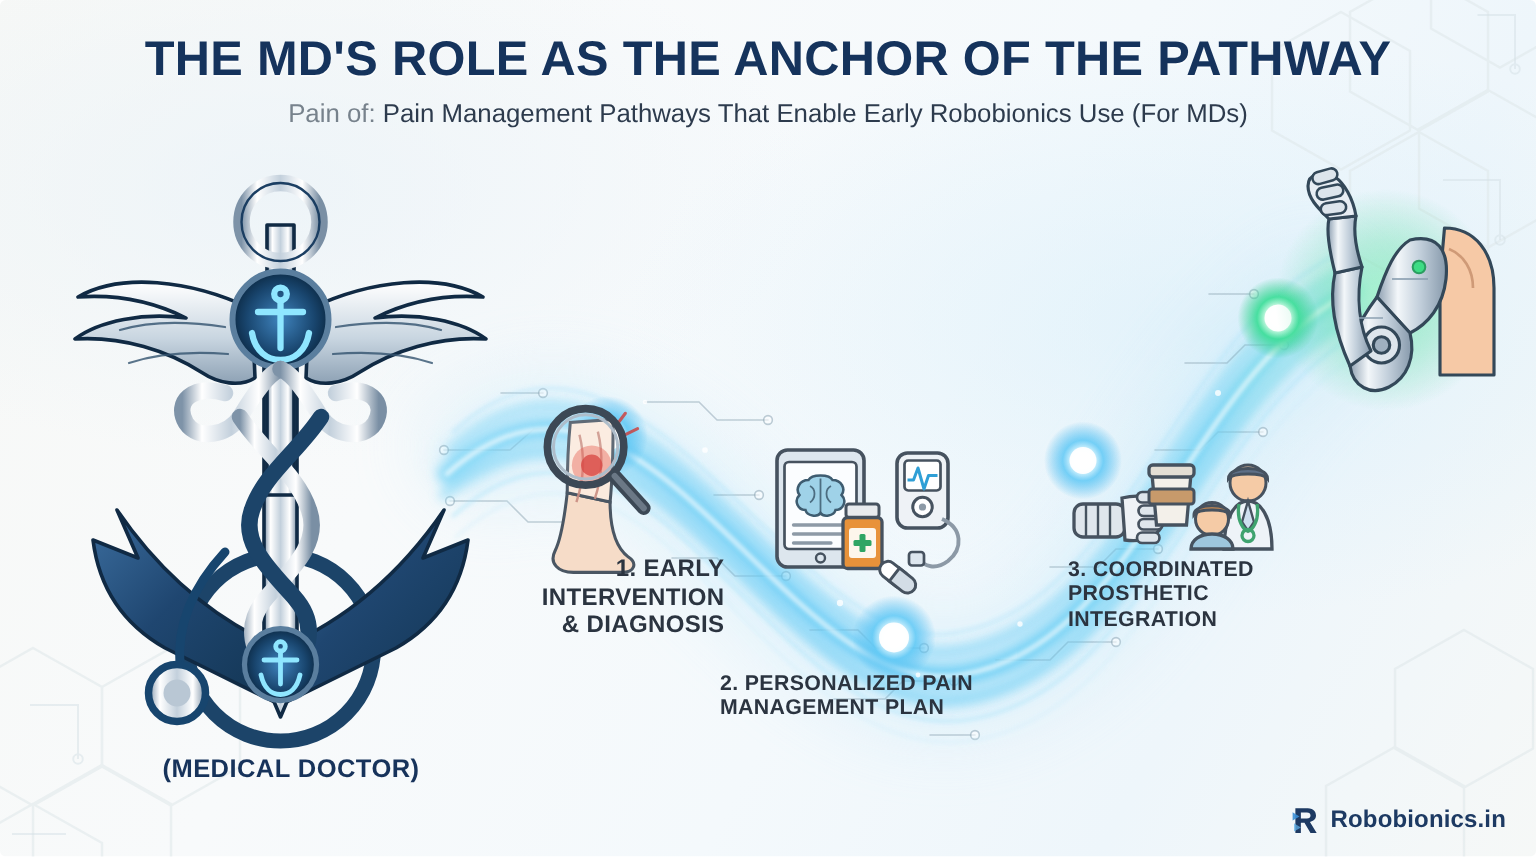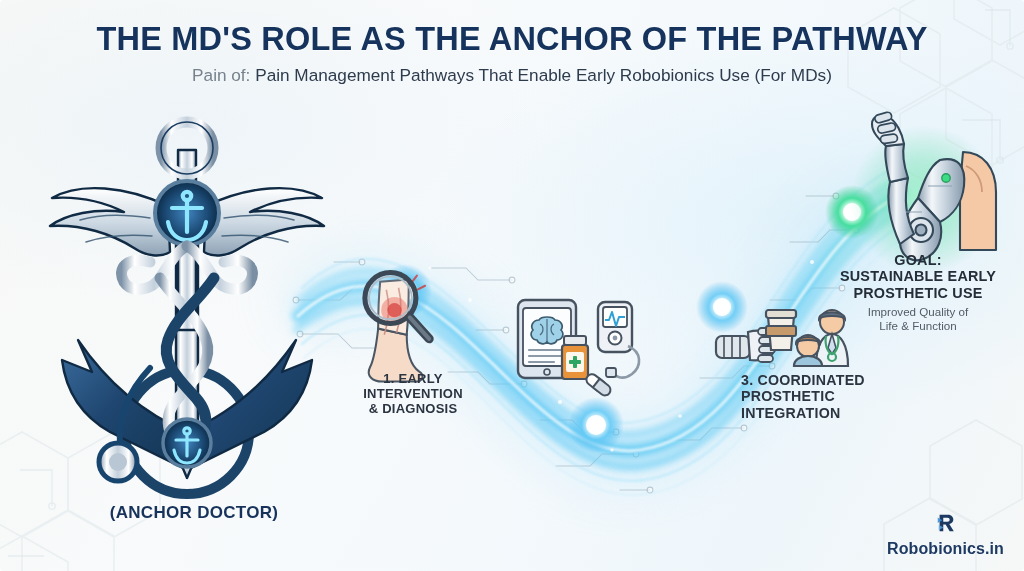--- a/index.html
+++ b/index.html
@@ -29,38 +29,38 @@
   #sub{margin-top:9px;font-size:17.2px;line-height:1.2;white-space:nowrap;}
   #sub .lead{color:#77828c;font-weight:400;}
   #sub .main{color:#2d3b4d;font-weight:500;}
 
   
   .steplab{
     position:absolute;font-weight:700;color:#2b3440;
     letter-spacing:.25px;line-height:1.16;text-transform:uppercase;
     white-space:pre-line;
   }
-  #s1lab{left:343px;top:371px;width:140px;text-align:center;font-size:13px;}
+  #s1lab{left:343px;top:371px;width:140px;text-align:right;font-size:16px;}
   #s2lab{left:480px;top:448px;width:220px;text-align:left;font-size:14.2px;}
-  #s3lab{left:741px;top:372px;width:160px;text-align:left;font-size:14.2px;}
+  #s3lab{left:712px;top:372px;width:160px;text-align:left;font-size:14.2px;}
 
   
   #goalwrap{position:absolute;left:833px;top:252px;width:170px;text-align:center;}
   #goaltitle{font-size:14.4px;font-weight:700;color:#242d38;line-height:1.14;
              letter-spacing:.2px;text-transform:uppercase;white-space:pre-line;}
   #goalsub{margin-top:4px;font-size:11.6px;font-weight:400;color:#525c66;
            line-height:1.22;white-space:pre-line;}
 
   
   #mdwrap{position:absolute;left:44px;top:500px;width:300px;text-align:center;}
   #mdmain{font-size:26px;font-weight:700;color:#17335b;letter-spacing:.6px;line-height:1;}
   #mdsub{margin-top:3px;font-size:17px;font-weight:700;color:#17335b;letter-spacing:.3px;}
 
   
-  #logo{position:absolute;right:20px;bottom:13px;display:flex;align-items:center;gap:6px;flex-direction:column;}
+  #logo{position:absolute;right:20px;bottom:13px;display:flex;align-items:center;gap:6px;}
   #logotext{font-size:16px;font-weight:700;color:#1d3a63;letter-spacing:.1px;}
 </style>
 </head>
 <body>
 
 <div id="canvas">
 
   <svg class="lay nosel" viewBox="0 0 1024 571">
     <defs>
       <g id="hexu">
@@ -457,34 +457,29 @@
     <div id="title">THE MD'S ROLE AS THE ANCHOR OF THE PATHWAY</div>
     <div id="sub">
       <span class="lead">Pain of:</span>
       <span class="main">Pain Management Pathways That Enable Early Robobionics Use (For MDs)</span>
     </div>
   </div>
 
   <div class="steplab" id="s1lab">1. EARLY
 INTERVENTION
 &amp; DIAGNOSIS</div>
+  <div class="steplab" id="s2lab">2. PERSONALIZED PAIN
+MANAGEMENT PLAN</div>
   <div class="steplab" id="s3lab">3. COORDINATED
 PROSTHETIC
 INTEGRATION</div>
 
-  <div id="goalwrap">
-    <div id="goaltitle">GOAL:
-SUSTAINABLE EARLY
-PROSTHETIC USE</div>
-    <div id="goalsub">Improved Quality of
-Life &amp; Function</div>
-  </div>
 
   <div id="mdwrap">
-    <div id="mdsub">(ANCHOR DOCTOR)</div>
+    <div id="mdsub">(MEDICAL DOCTOR)</div>
   </div>
 
   <div id="logo">
     <svg width="22" height="22" viewBox="0 0 24 24">
       <path d="M5 3 L14 3 C18.5 3 20 6 20 8.4 C20 11 18 12.6 15.6 13 L20.5 21 L16 21
                L11.6 13.6 L9 13.6 L9 21 L5 21 Z M9 6.2 L9 10.6 L13.4 10.6
                C15.1 10.6 16 9.7 16 8.4 C16 7 15.1 6.2 13.4 6.2 Z" fill="#1d3a63"></path>
       <path d="M3 6 L8 9 L3 12 Z" fill="#3b8fd6" opacity=".9"></path>
       <path d="M4 14 L9 17 L4 20 Z" fill="#5fb0e8" opacity=".75"></path>
     </svg>

